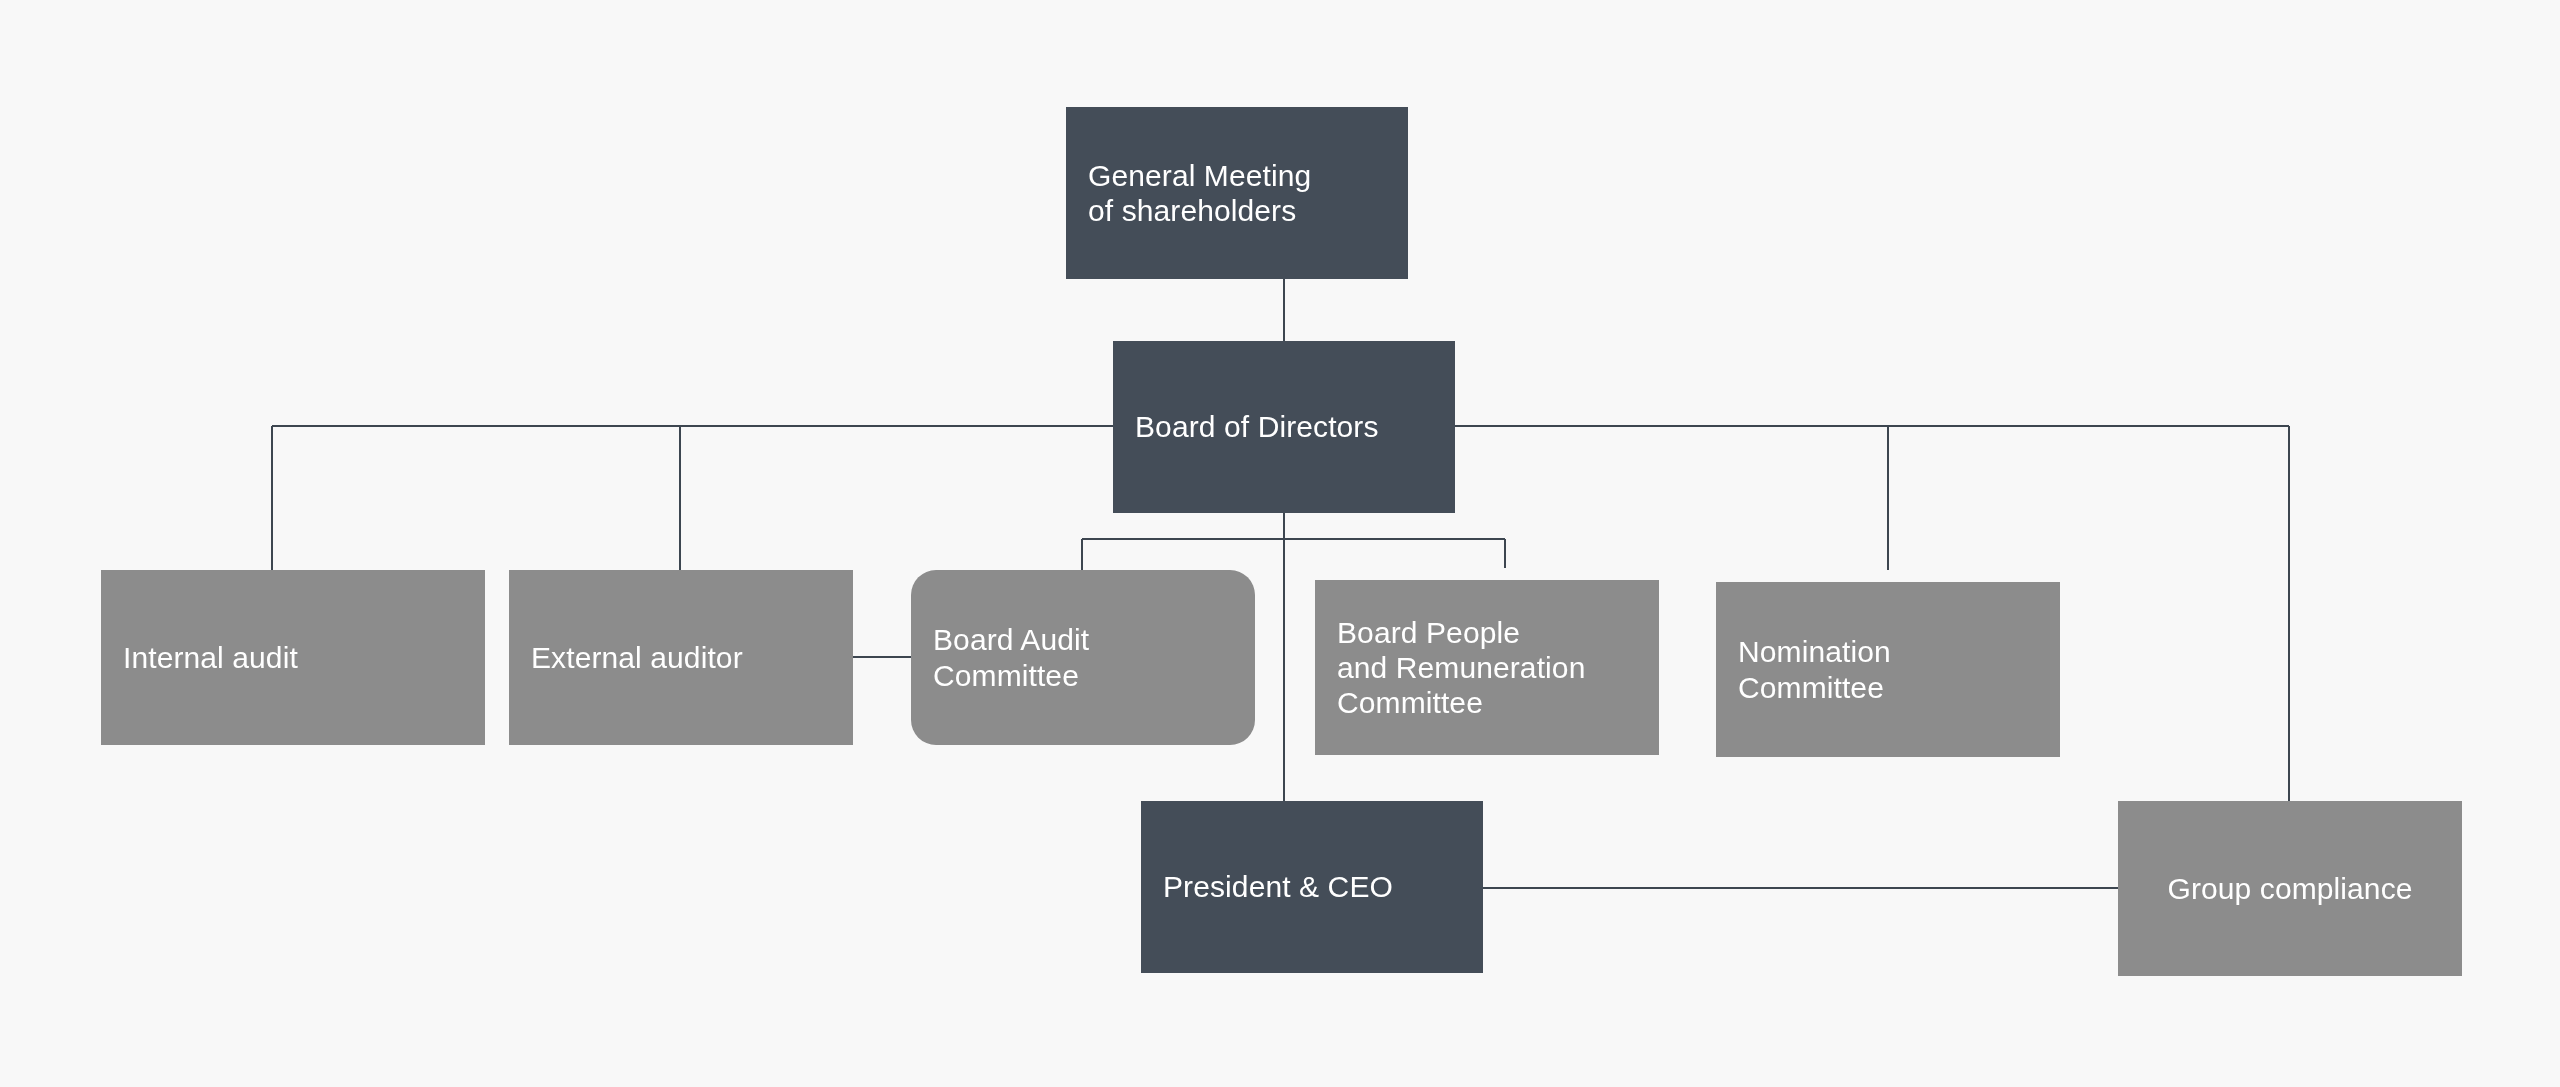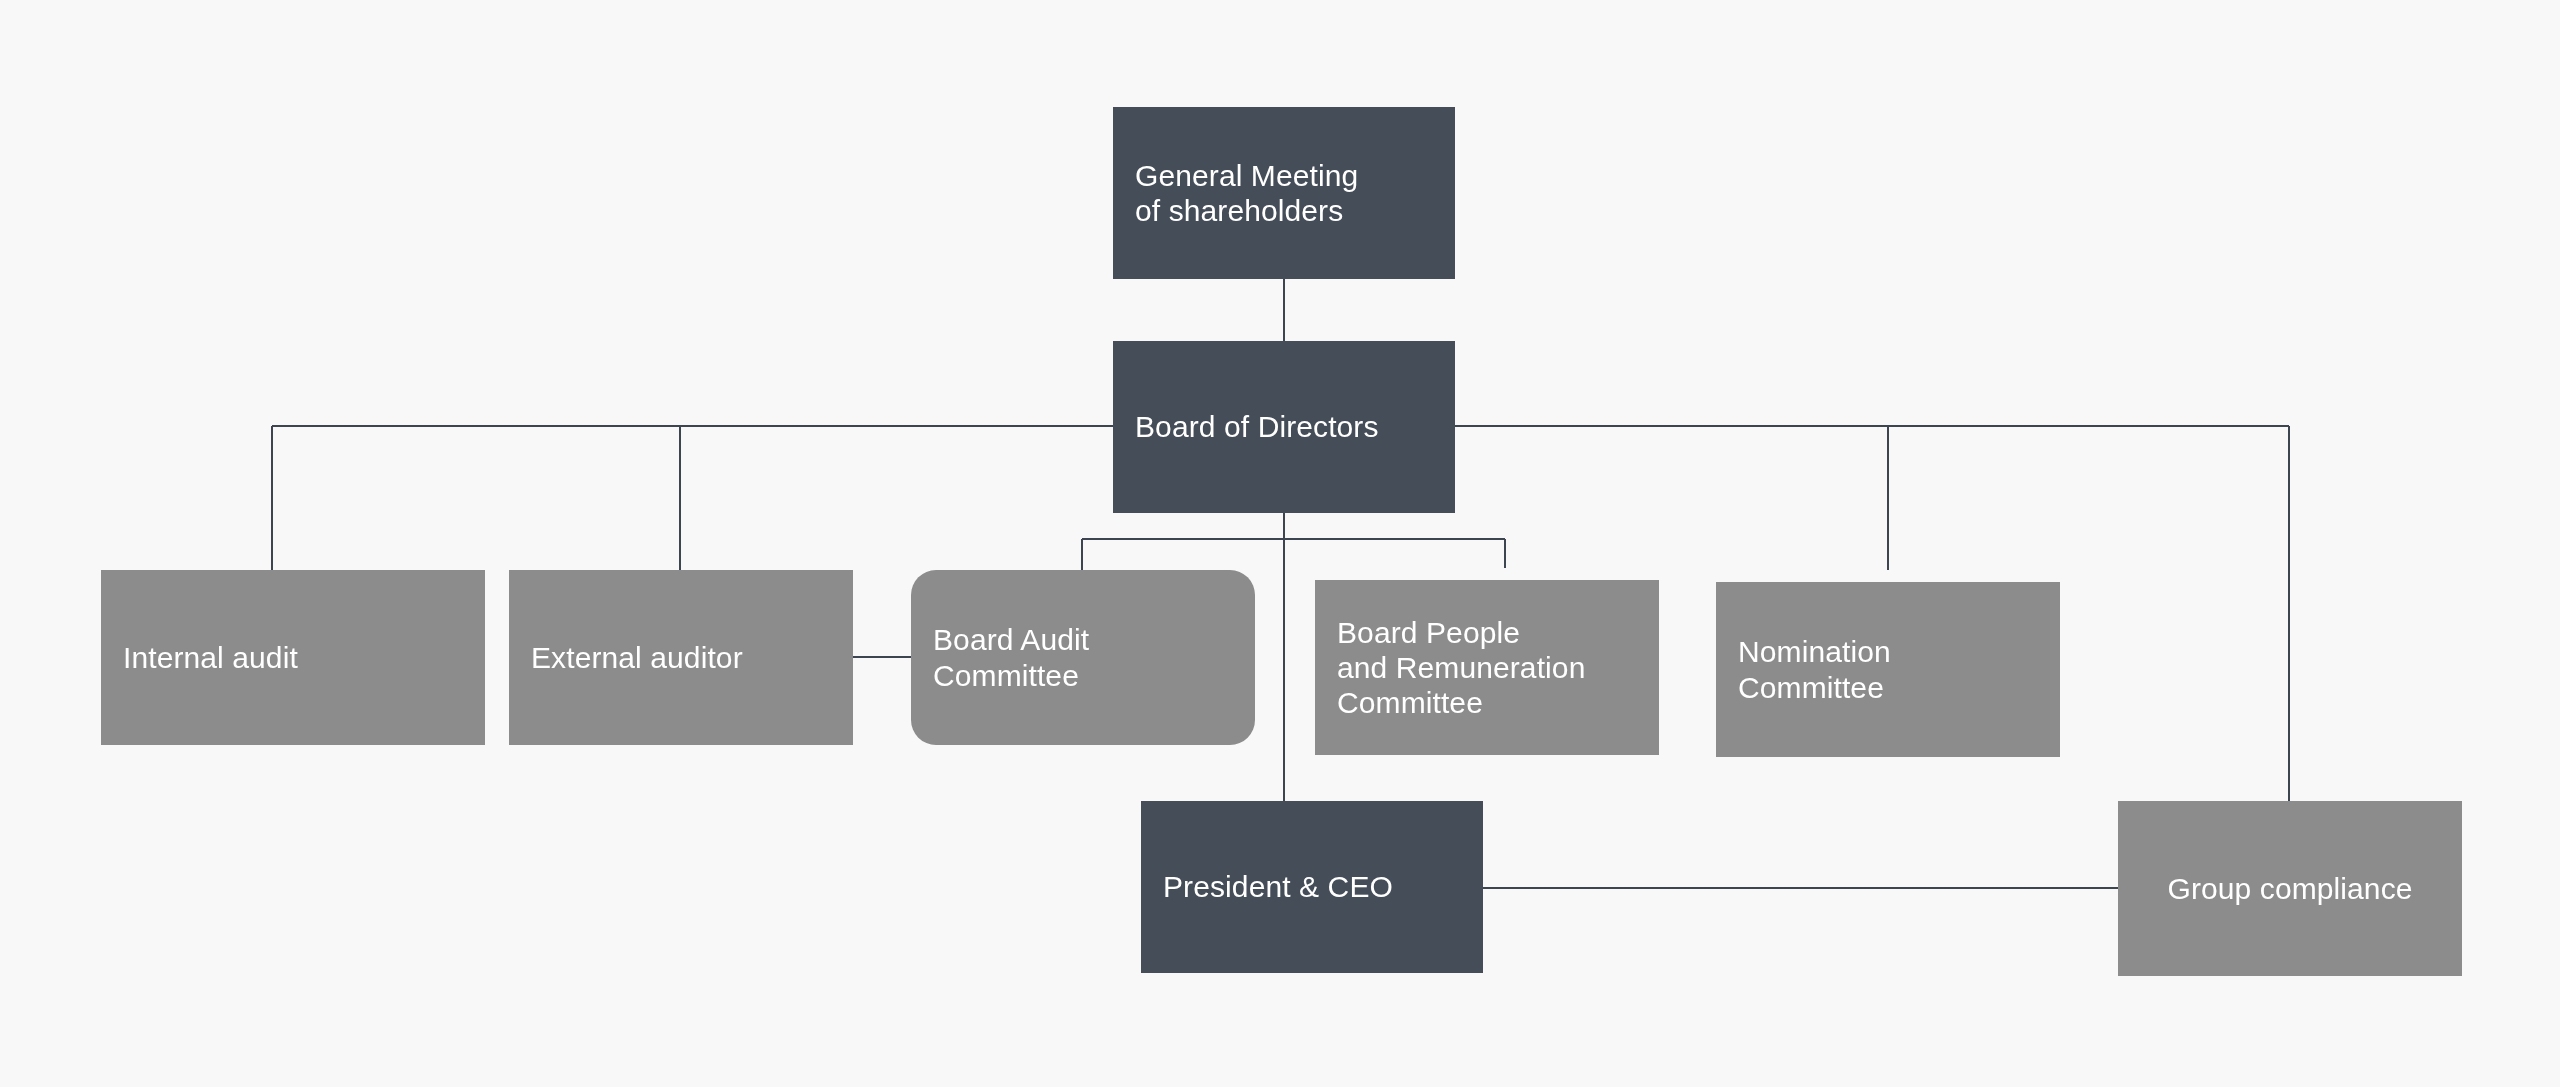--- a/index.html
+++ b/index.html
@@ -86,21 +86,21 @@
       <path d="M1505 539 L1505 568"></path>
 
       <path d="M1284 513 L1284 801"></path>
 
       <path d="M853 657 L911 657"></path>
 
       <path d="M1455 888 L2118 888"></path>
     </g>
   </svg>
 
-  <div class="node dark align-left" style="left:1113px; top:107px; width:342px; height:172px;">
+  <div class="node dark align-left" style="left:1066px; top:107px; width:342px; height:172px;">
     <span class="node-label">General Meeting
 of shareholders</span>
   </div>
 
   <div class="node dark align-left" style="left:1113px; top:341px; width:342px; height:172px;">
     <span class="node-label">Board of Directors</span>
   </div>
 
   <div class="node gray align-left" style="left:101px; top:570px; width:384px; height:175px;">
     <span class="node-label">Internal audit</span>

